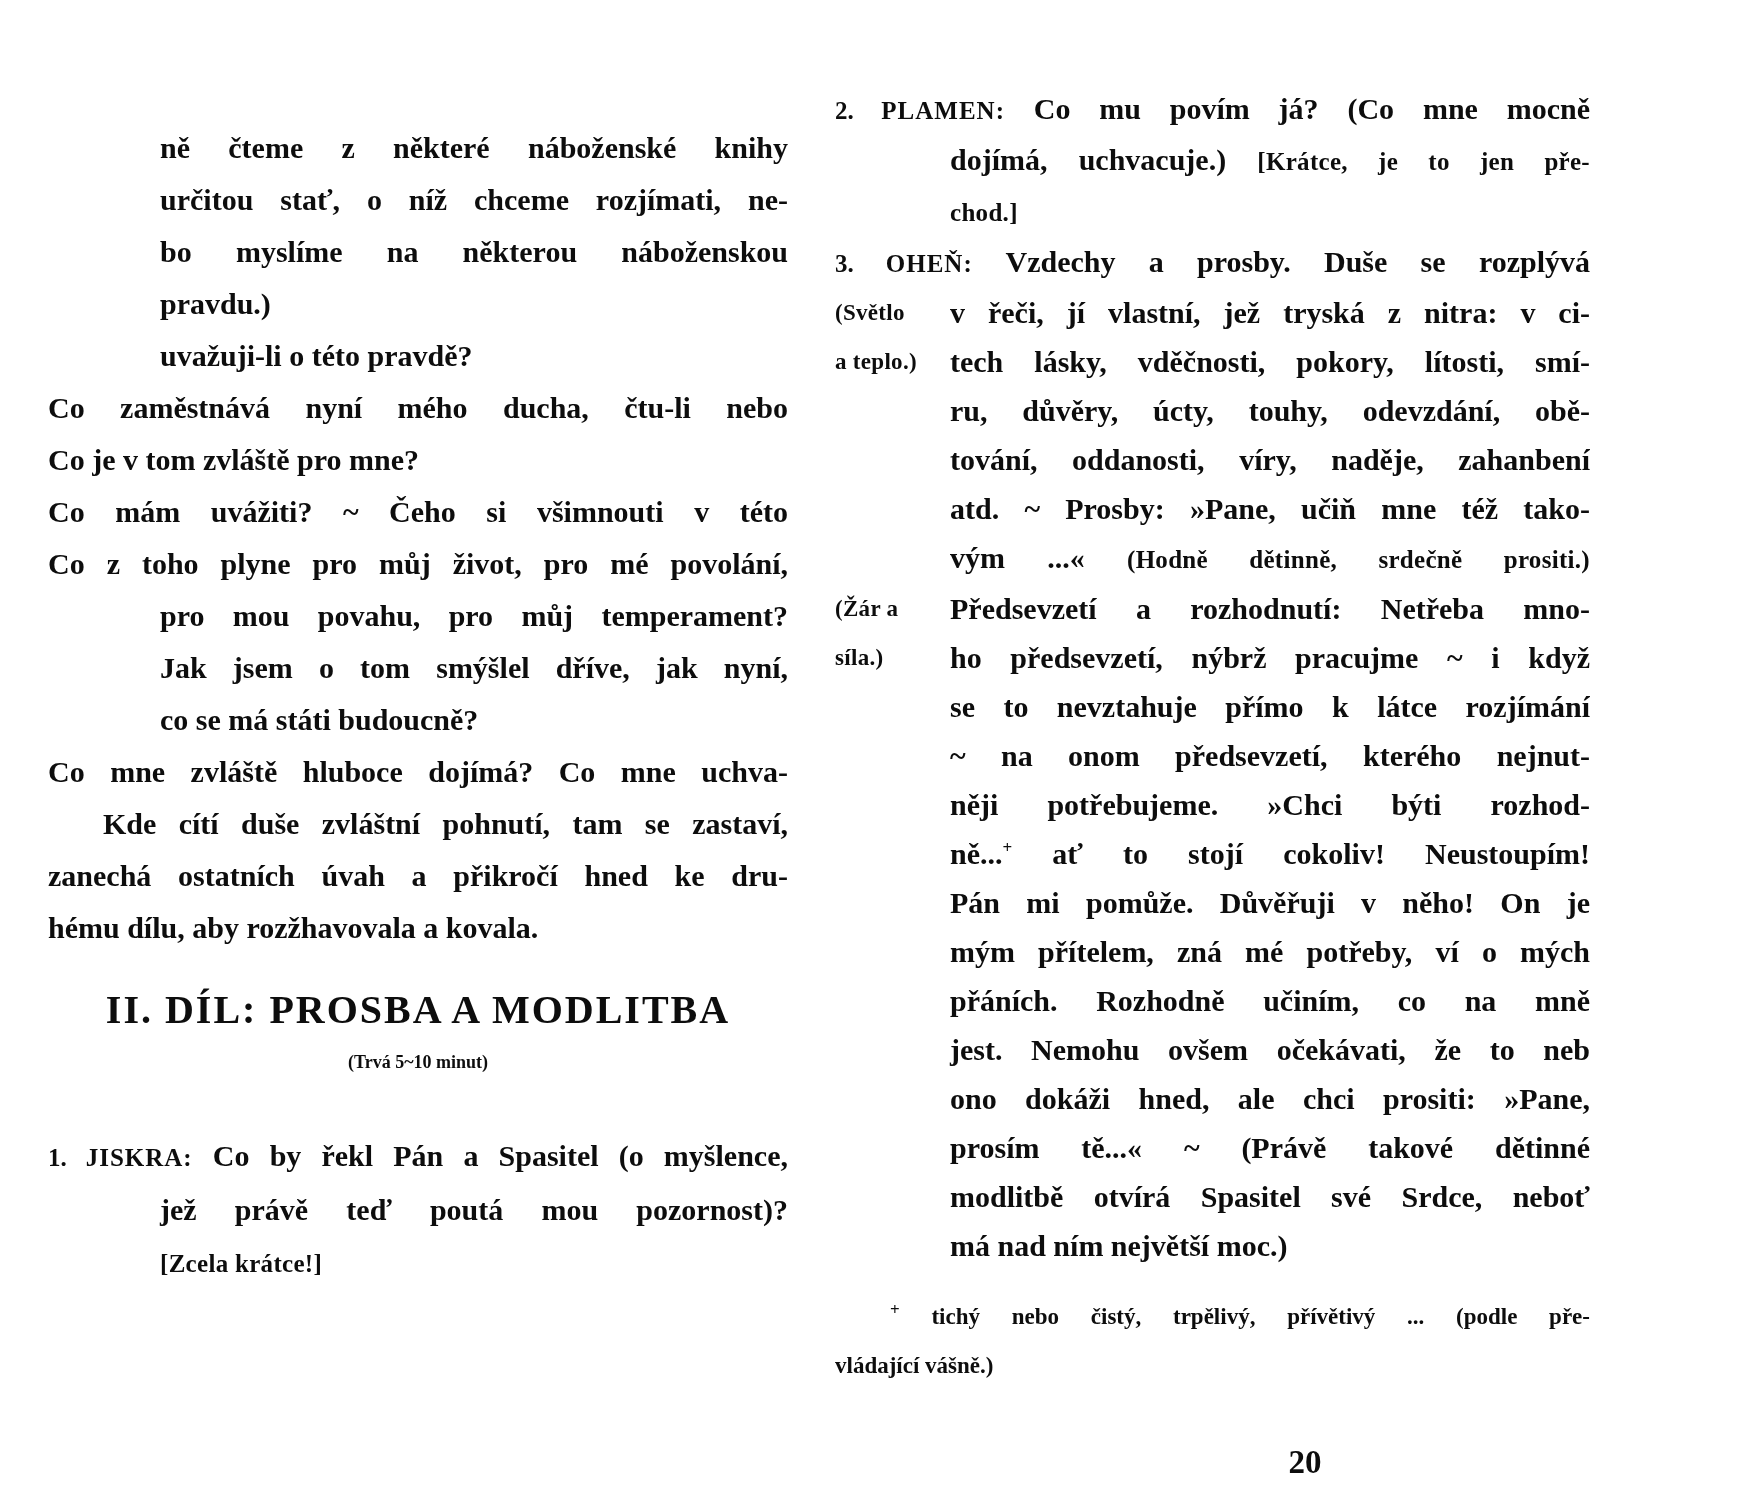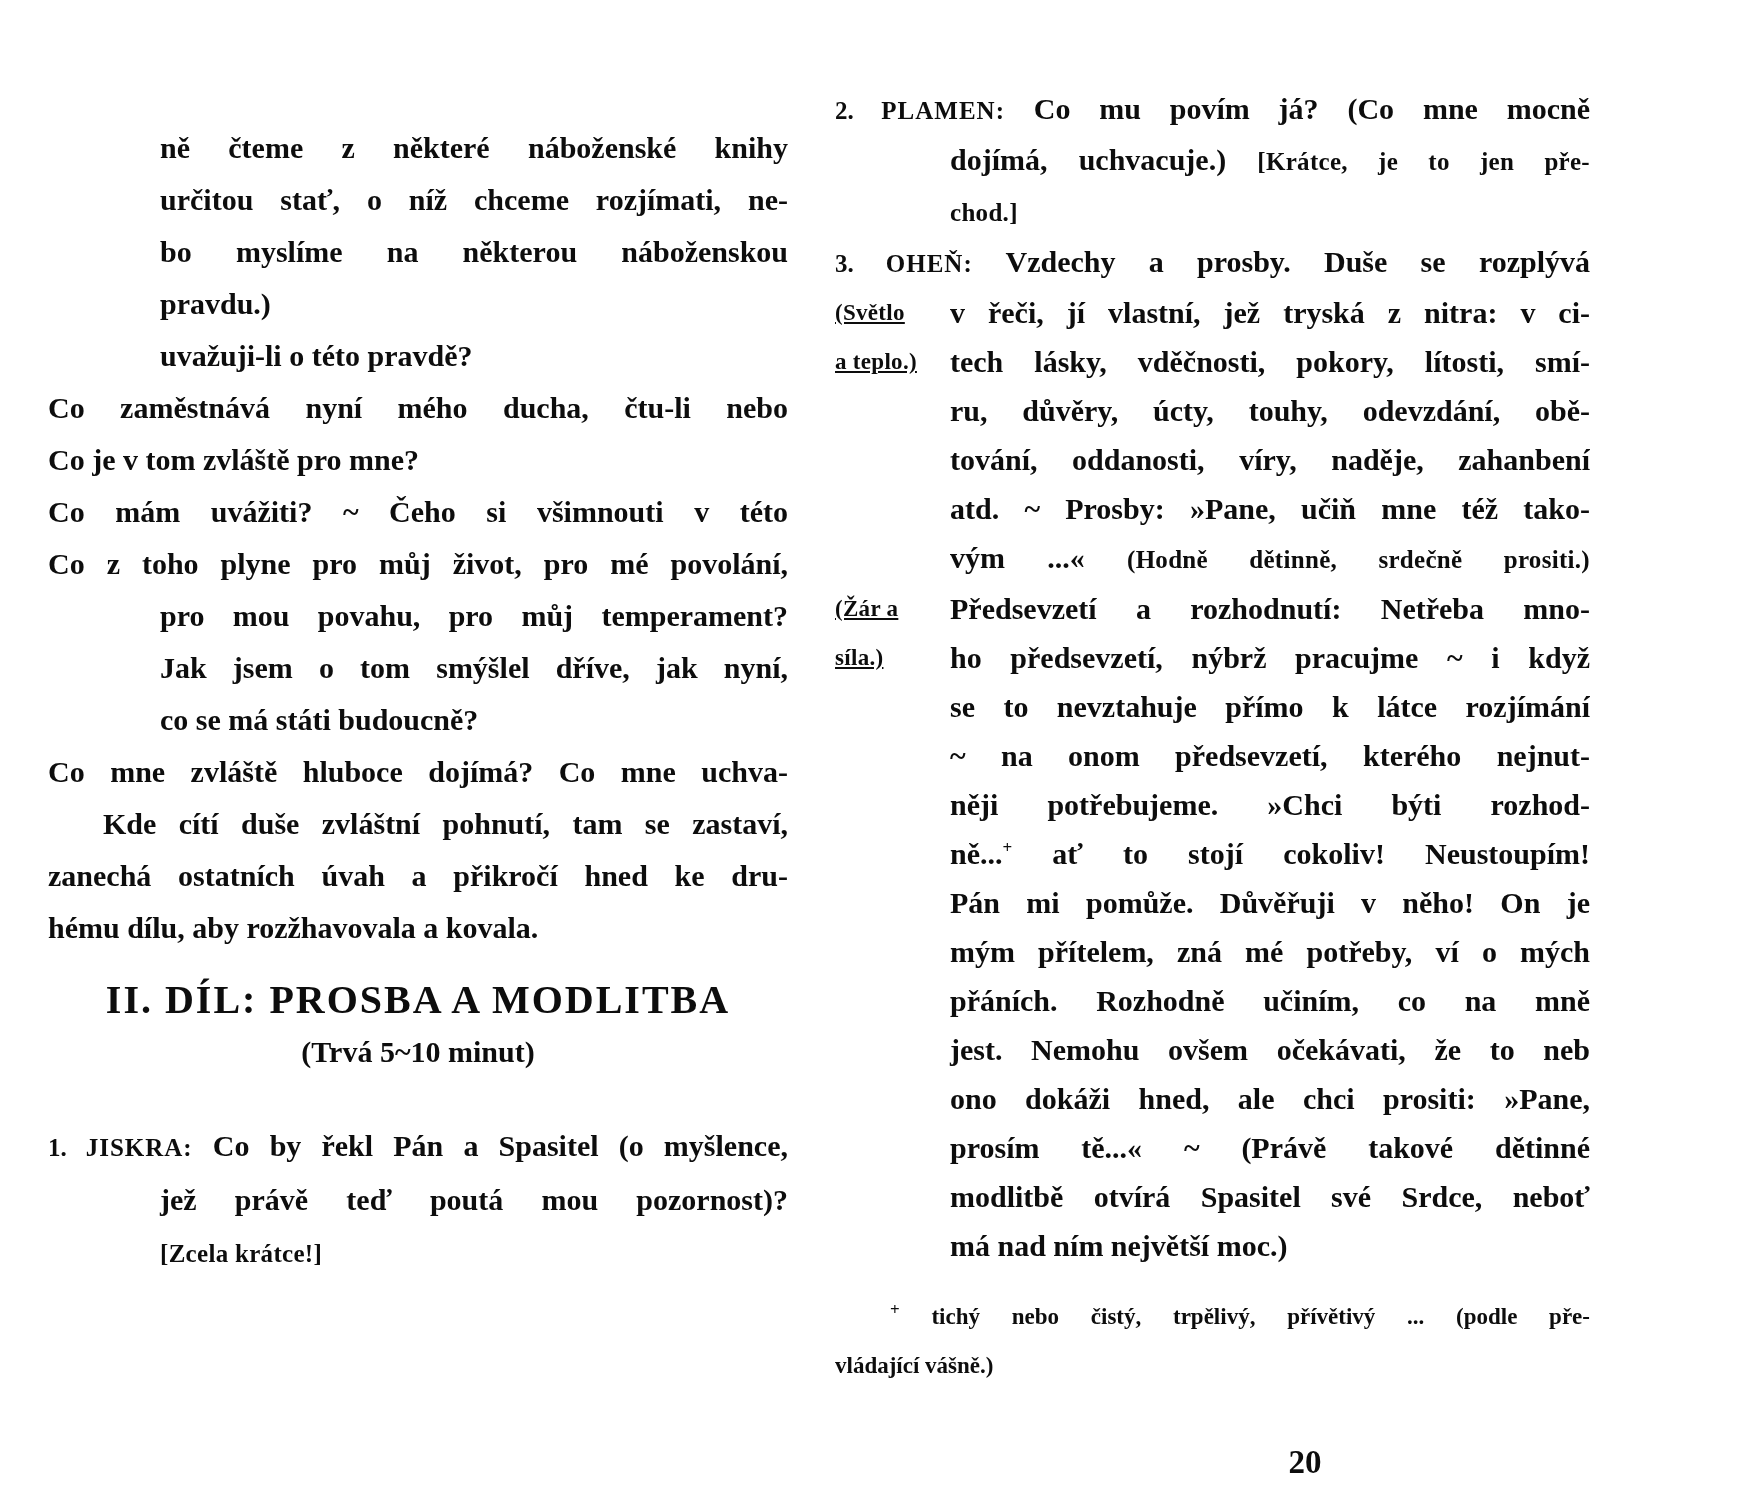--- a/index.html
+++ b/index.html
@@ -21,30 +21,30 @@
   #left-col .ind{margin-left:112px;}
   #right-col .ind{margin-left:115px;}
   .pind{text-indent:55px;}
   .s-caps{font-size:25px;letter-spacing:1px;}
   .s-num{font-size:25px;}
   .s-small{font-size:25px;letter-spacing:.3px;}
   .s-sup{vertical-align:super;font-size:17px;line-height:0;}
   .heading{
     text-align:center;text-align-last:center;
     font-size:40px;line-height:56px;letter-spacing:2px;
-    margin-top:18px;
+    margin-top:28px;
   }
   .sub{
     text-align:center;text-align-last:center;
-    font-size:30px;line-height:40px;margin-top:4px;
+    font-size:18px;line-height:40px;margin-top:4px;
   }
   .footnote{font-size:23px;line-height:38px;}
   .mnote{
     position:absolute;left:-115px;top:0;width:112px;
-    font-size:23px;letter-spacing:.3px;text-align:left;text-align-last:left;text-decoration:underline;
+    font-size:23px;letter-spacing:.3px;text-align:left;text-align-last:left;
   }
   #page-number{
     position:absolute;left:1160px;top:1444px;width:290px;
     text-align:center;font-size:33px;font-weight:bold;
   }
 </style>
 </head>
 <body>
 
 <div class="page">

